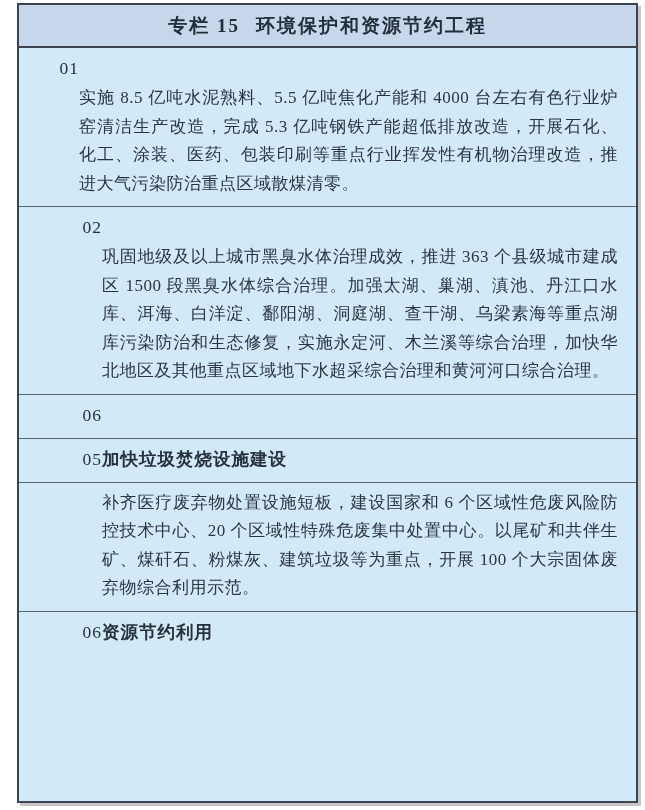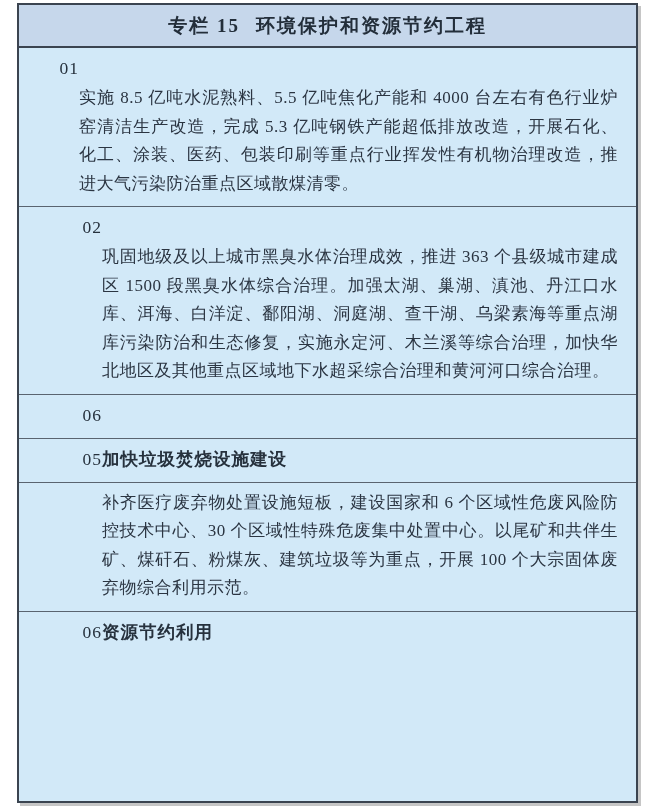--- a/index.html
+++ b/index.html
@@ -103,21 +103,21 @@
   </div>
 
   <div class="section">
     <div class="section-head">
       <span class="section-num">05</span>
       <span class="section-title">加快垃圾焚烧设施建设</span>
     </div>
   </div>
 
   <div class="section">
-    <p class="section-body">补齐医疗废弃物处置设施短板，建设国家和 6 个区域性危废风险防控技术中心、30 个区域性特殊危废集中处置中心。以尾矿和共伴生矿、煤矸石、粉煤灰、建筑垃圾等为重点，开展 100 个大宗固体废弃物综合利用示范。</p>
+    <p class="section-body">补齐医疗废弃物处置设施短板，建设国家和 6 个区域性危废风险防控技术中心、20 个区域性特殊危废集中处置中心。以尾矿和共伴生矿、煤矸石、粉煤灰、建筑垃圾等为重点，开展 100 个大宗固体废弃物综合利用示范。</p>
   </div>
 
   <div class="section">
     <div class="section-head">
       <span class="section-num">06</span>
       <span class="section-title">资源节约利用</span>
     </div>
 
   </div>
 </div>

